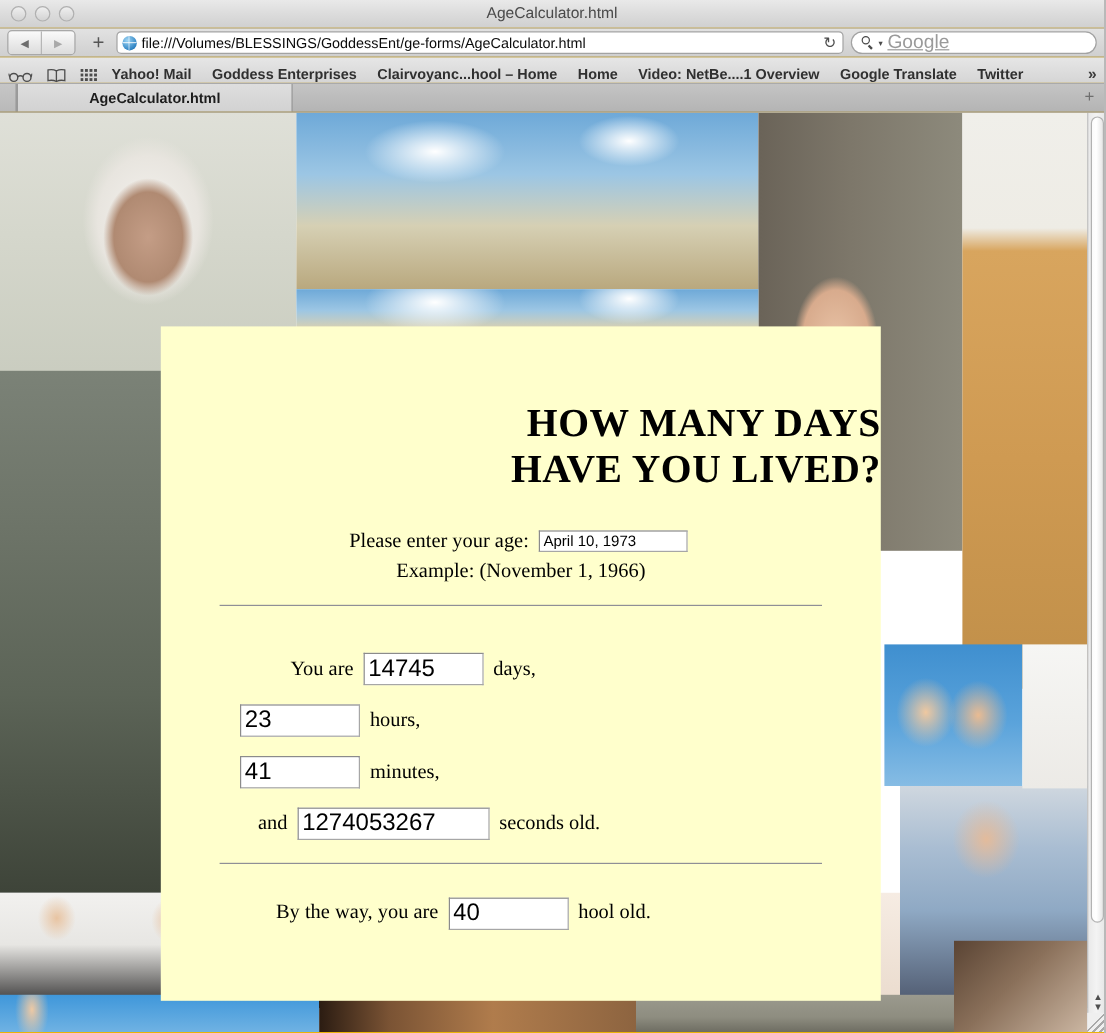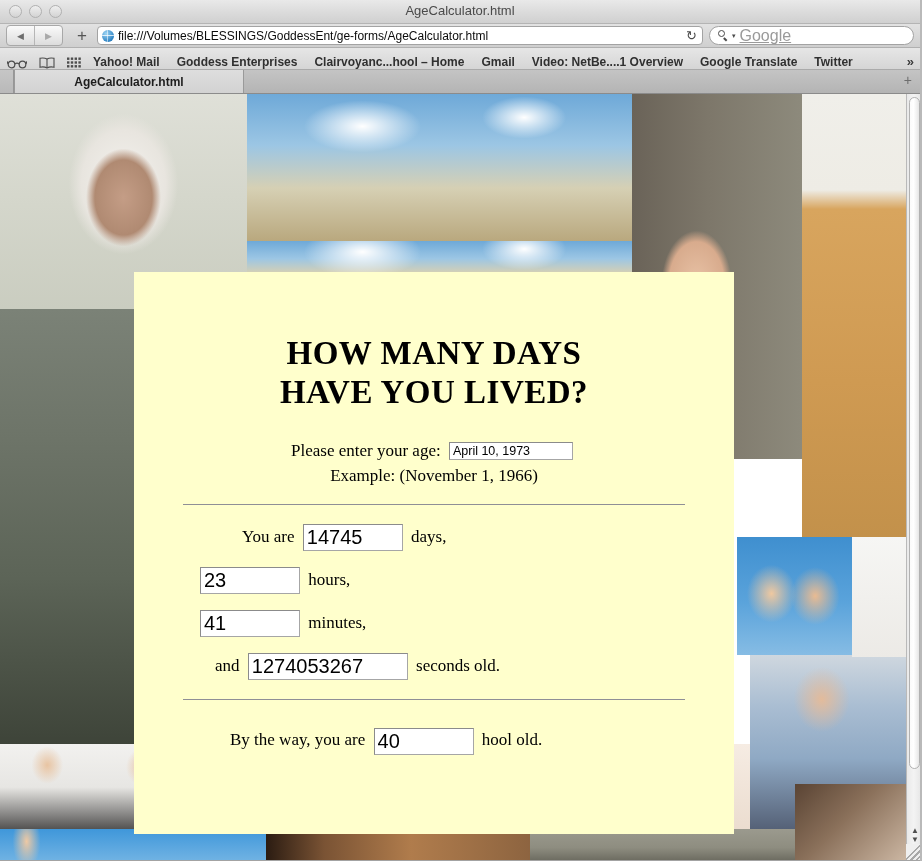--- a/index.html
+++ b/index.html
@@ -14,21 +14,21 @@
     overflow: hidden;
     font-family: "Liberation Sans", sans-serif;
     -webkit-font-smoothing: antialiased;
   }
 
   
   .window {
     position: absolute;
     left: 0; top: 0;
     width: 920px; height: 861px;
-    background: #a3a3a3;
+    background: #eab308;
     overflow: hidden;
   }
 
   
   .titlebar {
     position: relative;
     height: 24px;
     background: linear-gradient(to bottom, #e9e9e9 0%, #dcdcdc 50%, #d0d0d0 100%);
     border-bottom: 1px solid #b4b4b4;
     box-sizing: border-box;
@@ -363,21 +363,21 @@
     left: 134px;
     top: 178px;
     width: 600px;
     height: 562px;
     background: #ffffcc;
     z-index: 5;
     font-family: "Liberation Serif", serif;
     color: #000;
   }
   .headline {
-    text-align: center;
+    text-align: right;
     font-family: "Liberation Serif", serif;
     font-weight: bold;
     font-size: 33px;
     line-height: 1.18;
     letter-spacing: 0.5px;
     margin: 0;
     padding-top: 62px;
   }
   .age-row {
     margin-top: 28px;
@@ -406,21 +406,21 @@
     padding: 2px 12px 3px;
     margin: 0 4px;
     box-shadow: 0 1px 0 rgba(255,255,255,.9) inset;
     line-height: 1.15;
   }
   hr.sep {
     border: none;
     border-top: 1px solid #8f8f96;
     margin: 18px 49px 0 49px;
   }
-  .results { margin-top: 16px; padding-left: 108px; }
+  .results { margin-top: 36px; padding-left: 108px; }
   .res-line {
     font-size: 17px;
     margin-bottom: 12px;
     white-space: nowrap;
     line-height: 30px;
   }
   .res-line .txt { vertical-align: middle; }
   .bottom-line {
     margin-top: 25px;
     padding-left: 96px;
@@ -553,21 +553,21 @@
           <rect x="0" y="8.1" width="2.4" height="2.4"></rect>
             <rect x="3.8" y="8.1" width="2.4" height="2.4"></rect>
           <rect x="7.6" y="8.1" width="2.4" height="2.4"></rect>
             <rect x="11.4" y="8.1" width="2.4" height="2.4"></rect>
         </g>
       </svg>
     </div>
     <div class="bm-link">Yahoo! Mail</div>
     <div class="bm-link">Goddess Enterprises</div>
     <div class="bm-link">Clairvoyanc...hool – Home</div>
-    <div class="bm-link">Gmail</div>
+    <div class="bm-link">Home</div>
     <div class="bm-link">Video: NetBe....1 Overview</div>
     <div class="bm-link">Google Translate</div>
     <div class="bm-link">Twitter</div>
     <div class="bm-overflow">»</div>
   </div>
 
   <div class="tabbar">
     <div class="tab-edge"></div>
     <div class="tab">AgeCalculator.html</div>
     <div class="tab-rest">

